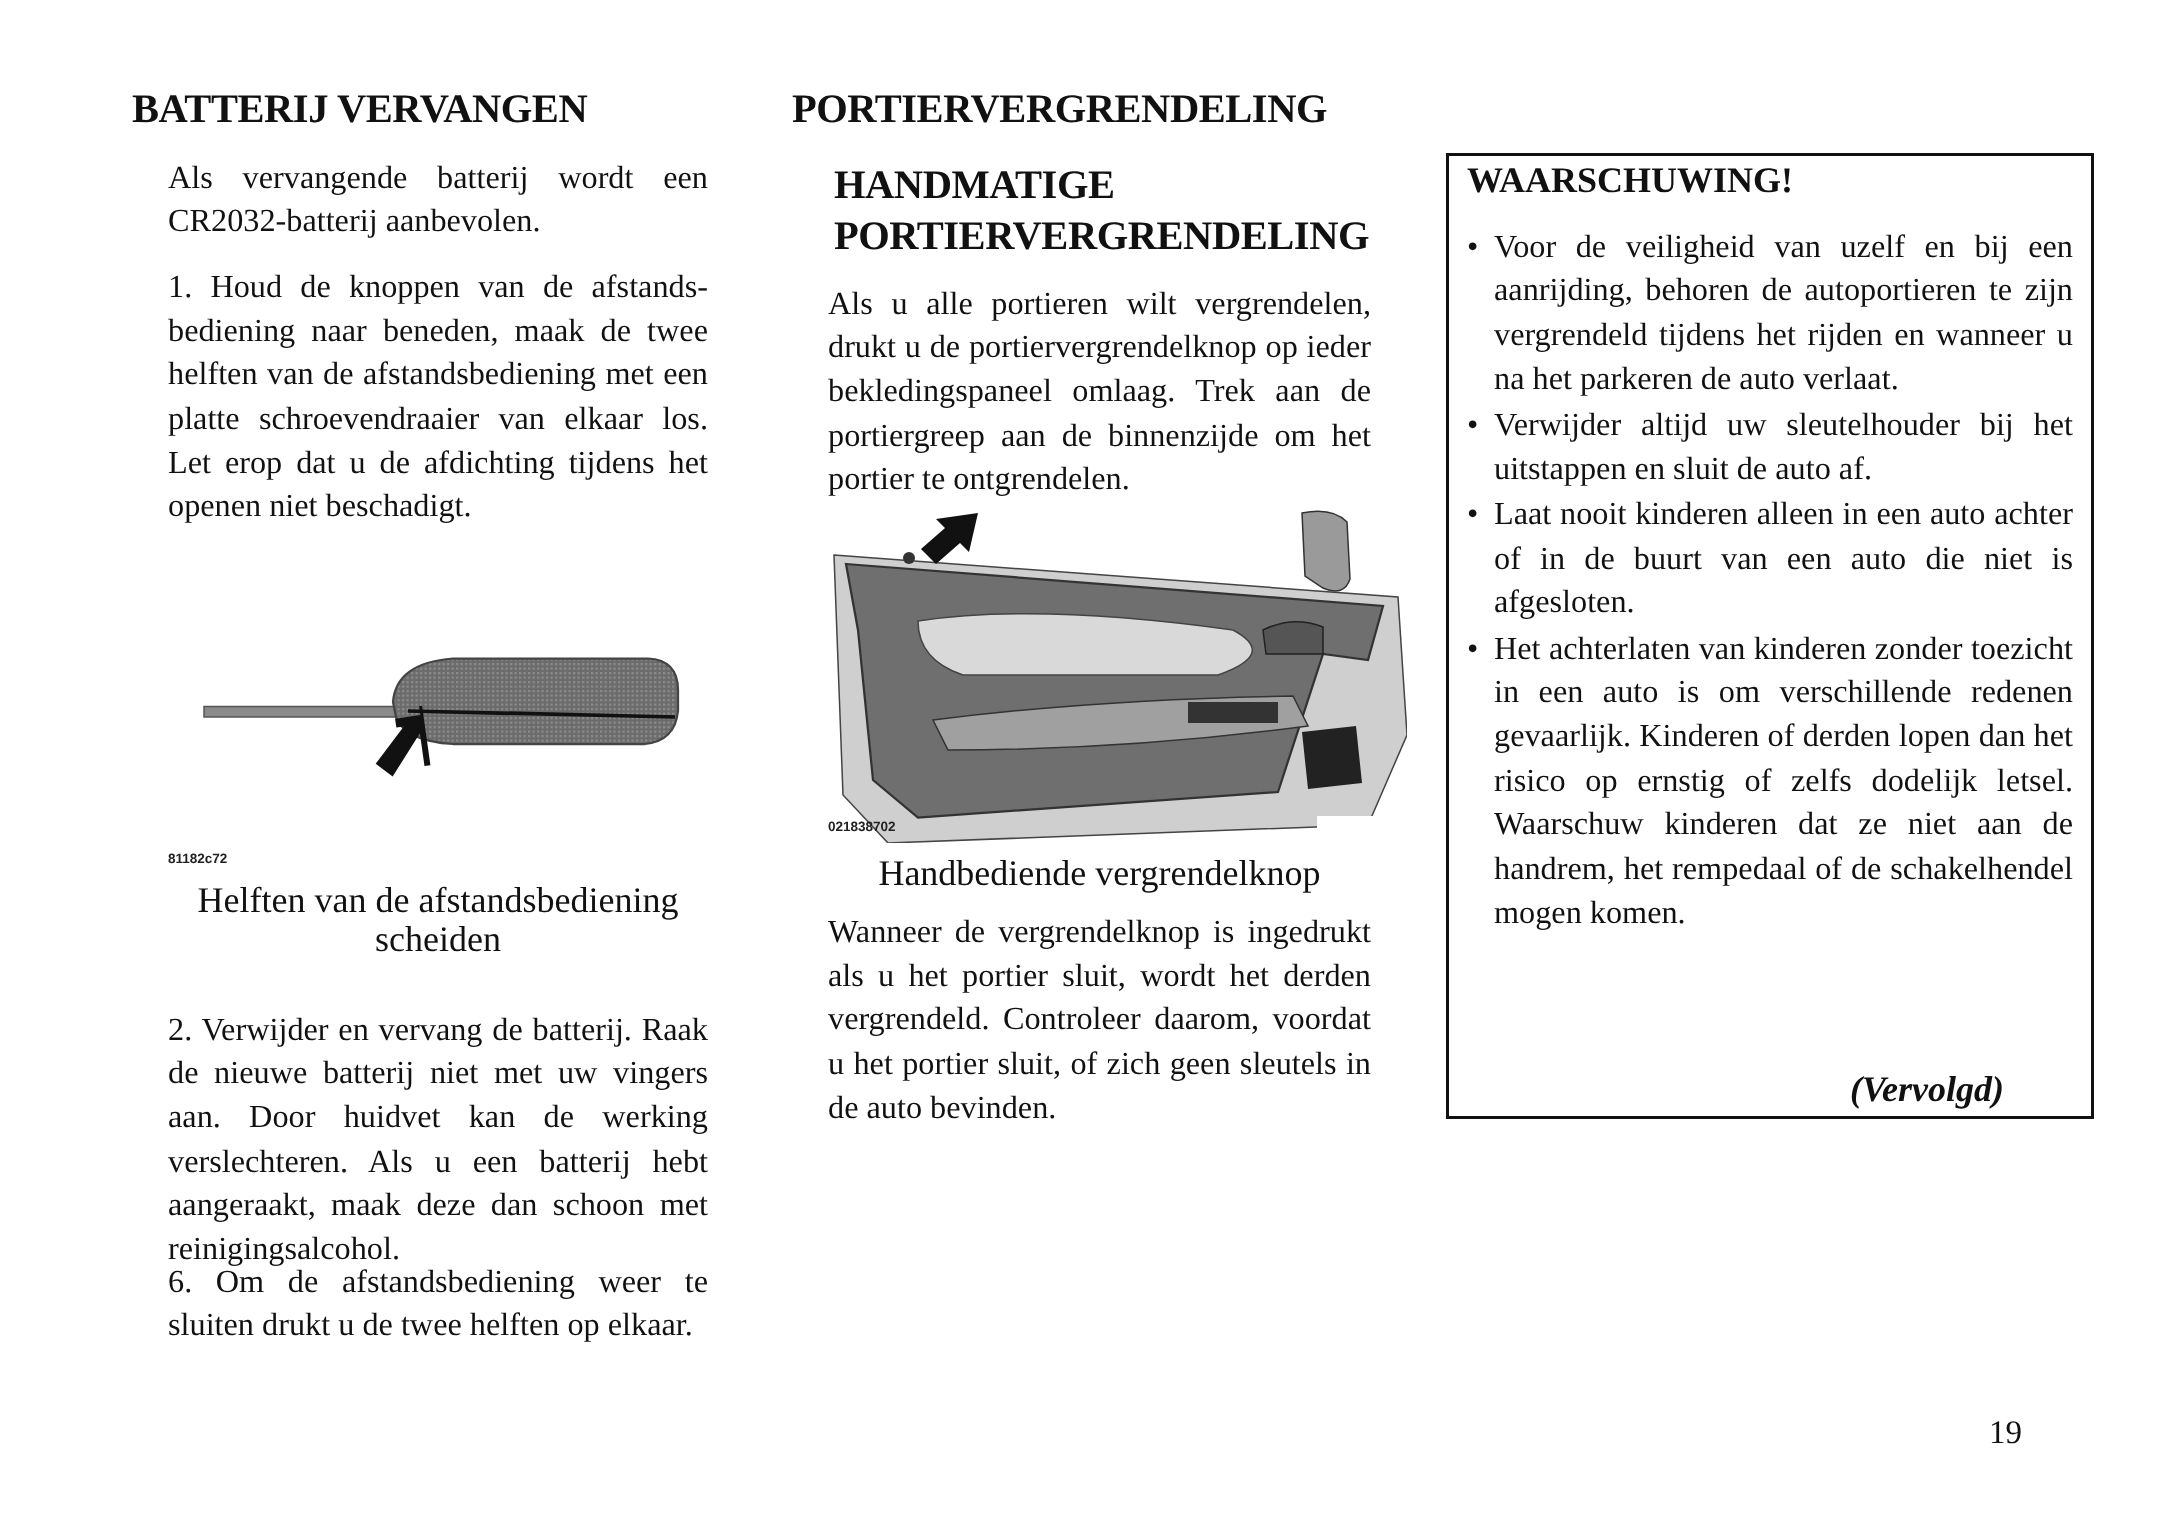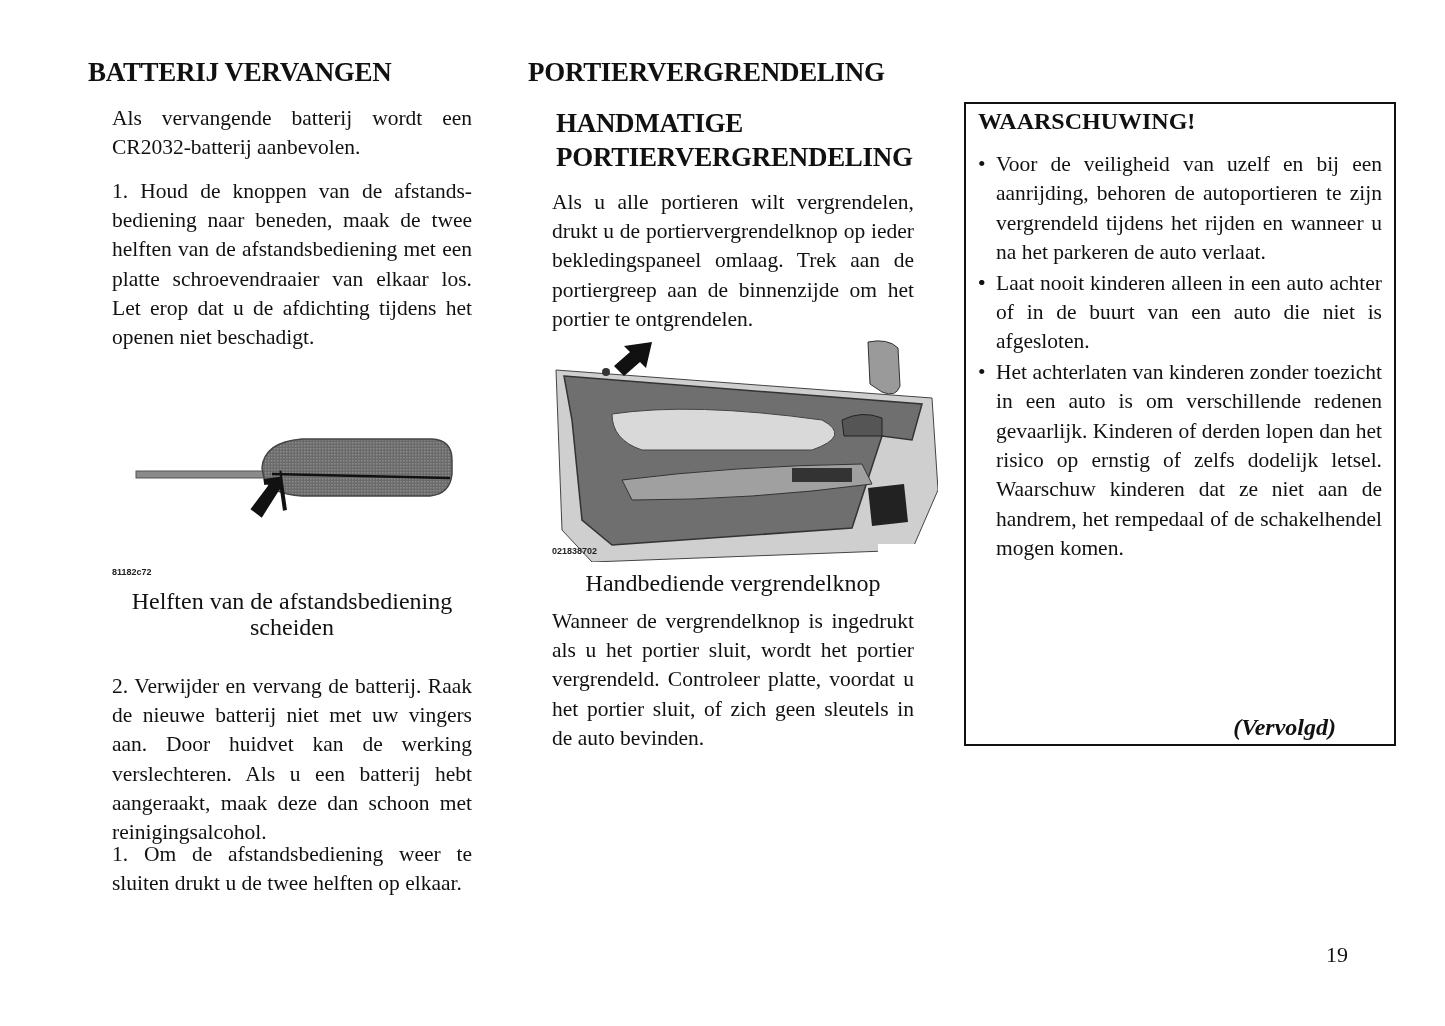--- a/index.html
+++ b/index.html
@@ -43,21 +43,21 @@
       <rect x="24" y="41" width="128" height="7" fill="#8a8a8a" stroke="#555" stroke-width="1"></rect>
       <path d="M150 38 Q152 12 190 9 L320 9 Q340 10 340 30 L340 44 Q338 64 318 66 L190 66 Q158 64 152 48 Z" fill="url(#dots)" stroke="#444" stroke-width="1.5"></path>
       <path d="M160 44 L338 48" stroke="#111" stroke-width="2.5" fill="none"></path>
       <path d="M153 48 L170 48 L170 42 L172 42 L172 82 L168 82 L168 60 L146 86 L136 76 L158 54 L153 54 Z" fill="#111" transform="rotate(-8 160 60)"></path>
     </svg>
   </div>
   <div class="abs figcode" style="top:567px">81182c72</div>
   <div class="abs caption" style="top:588px">Helften van de afstandsbediening scheiden</div>
 
   <p class="abs" style="top:672px">2. Verwijder en vervang de batterij. Raak de nieuwe batterij niet met uw vingers aan. Door huidvet kan de wer­king verslechteren. Als u een batterij hebt aangeraakt, maak deze dan schoon met reinigingsalcohol.</p>
-  <p class="abs" style="top:840px">1. Om de afstandsbediening weer te sluiten drukt u de twee helften op elkaar.</p>
+  <p class="abs" style="top:840px">6. Om de afstandsbediening weer te sluiten drukt u de twee helften op elkaar.</p>
 </div>
 
 <div class="col col2">
   <h1 class="h-main">PORTIERVERGRENDELING</h1>
   <h1 class="h-sub">HANDMATIGE PORTIERVERGRENDELING</h1>
   <p class="abs" style="top:188px">Als u alle portieren wilt vergrendelen, drukt u de portiervergrendelknop op ieder bekledingspaneel omlaag. Trek aan de portiergreep aan de binnen­zijde om het portier te ontgrendelen.</p>
 
   <div class="abs" style="top:340px; height:222px;">
     <svg width="386" height="222" viewBox="0 0 386 222">
       <rect x="0" y="24" width="386" height="198" fill="#ffffff"></rect>
@@ -70,29 +70,29 @@
       <path d="M316 148 L352 144 L356 182 L320 186 Z" fill="#222"></path>
       <path d="M316 2 Q336 -2 346 8 L348 46 Q344 58 330 52 L318 44 Z" fill="#9a9a9a" stroke="#333"></path>
       <circle cx="54" cy="32" r="4" fill="#333"></circle>
       <path d="M62 26 L78 12 L72 6 L100 2 L94 28 L88 22 L72 36 Z" fill="#111"></path>
       <rect x="326" y="204" width="60" height="14" fill="#fff"></rect>
     </svg>
   </div>
   <div class="abs figcode" style="top:546px">021838702</div>
   <div class="abs caption" style="top:570px">Handbediende vergrendelknop</div>
 
-  <p class="abs" style="top:607px">Wanneer de vergrendelknop is inge­drukt als u het portier sluit, wordt het portier vergrendeld. Controleer platte, voordat u het portier sluit, of zich geen sleutels in de auto bevinden.</p>
+  <p class="abs" style="top:607px">Wanneer de vergrendelknop is inge­drukt als u het portier sluit, wordt het derden vergrendeld. Controleer daarom, voordat u het portier sluit, of zich geen sleutels in de auto bevinden.</p>
 </div>
 
 <div class="col col3">
   <div class="warn-box">
     <div class="warn-title">WAARSCHUWING!</div>
     <ul class="warn-list">
       <li><span class="bullet">•</span><span>Voor de veiligheid van uzelf en bij een aanrijding, behoren de auto­portieren te zijn vergrendeld tij­dens het rijden en wanneer u na het parkeren de auto verlaat.</span></li>
-      <li><span class="bullet">•</span></li>
+      <li><span class="bullet">•</span><span>Verwijder altijd uw sleutelhouder bij het uitstappen en sluit de auto af.</span></li>
       <li><span class="bullet">•</span><span>Laat nooit kinderen alleen in een auto achter of in de buurt van een auto die niet is afgesloten.</span></li>
       <li><span class="bullet">•</span><span>Het achterlaten van kinderen zonder toezicht in een auto is om verschillende redenen gevaarlijk. Kinderen of derden lopen dan het risico op ernstig of zelfs dodelijk letsel. Waarschuw kinderen dat ze niet aan de handrem, het rem­pedaal of de schakelhendel mo­gen komen.</span></li>
     </ul>
   </div>
   <div class="vervolgd">(Vervolgd)</div>
 </div>
 
 <div class="pagenum">19</div>
 
 </body></html>

